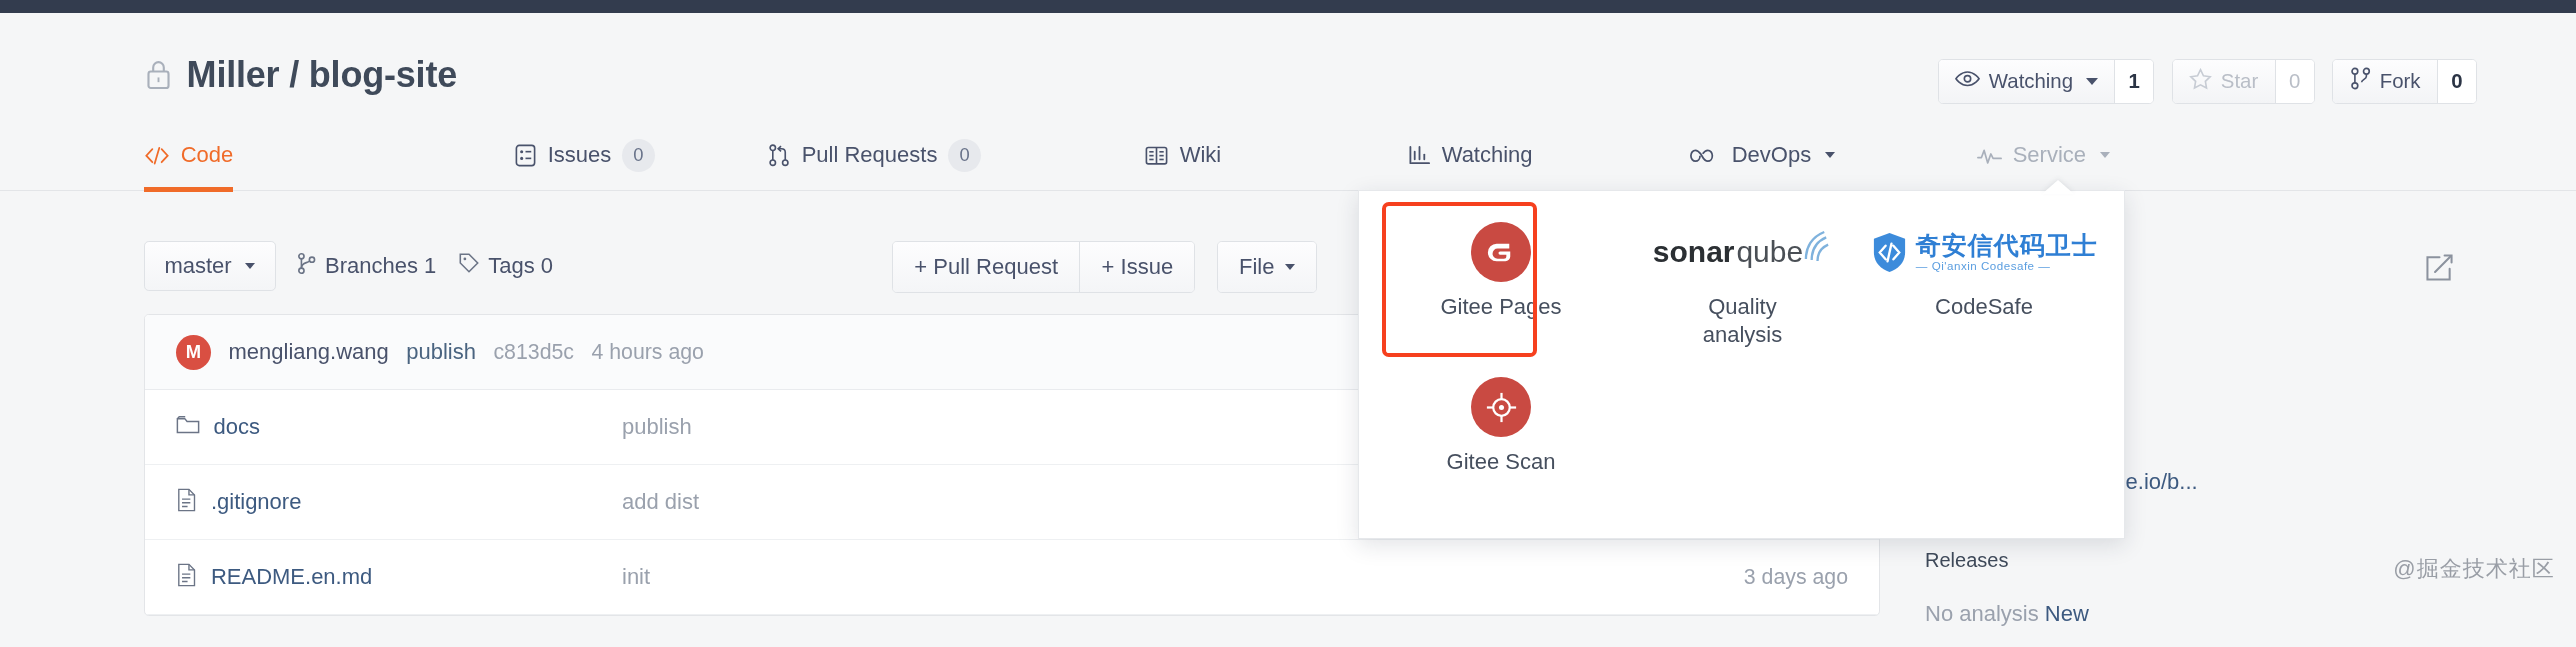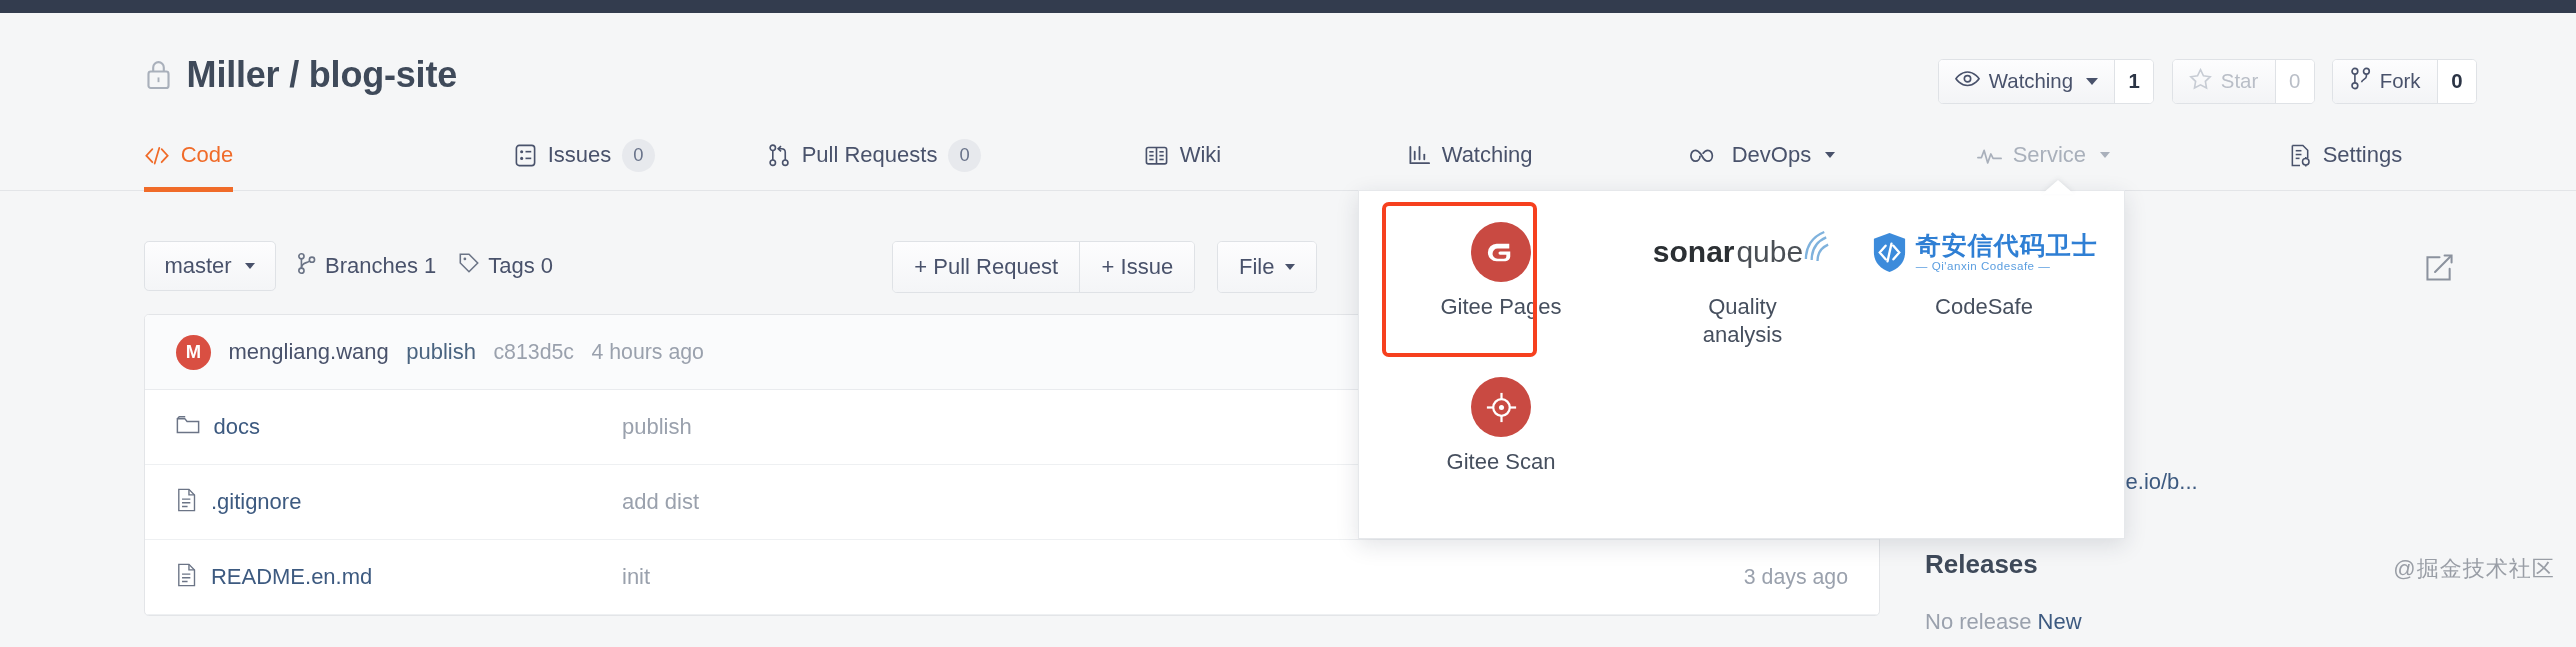--- a/index.html
+++ b/index.html
@@ -145,21 +145,21 @@
     border-bottom: 1px solid #eef0f2;
   }
   .fr-name { width: 446px; display: flex; align-items: center; gap: 13.6px; }
   .fr-name a { font-size: 22px; color: #3d5a80; text-decoration: none; }
   .fr-msg { flex: 1; font-size: 22px; color: #9aa1ad; }
   .fr-time { font-size: 21.3px; color: #9aa1ad; text-align: right; white-space: nowrap; }
 
   
   .sidebar { position: absolute; left: 1925px; top: 123px; width: 543px; }
   .sb-url { font-size: 22px; color: #3d5a80; white-space: nowrap; }
-  .sb-heading { font-size: 26px; font-weight: bold; color: #3f4a5a; }
+  .sb-heading { font-size: 20px; font-weight: normal; color: #3f4a5a; }
   .sb-note { font-size: 22px; color: #9aa1ad; }
   .sb-note a { color: #3d5a80; text-decoration: none; }
 
   
   .service-panel {
     position: absolute; left: 1358px; top: 190px;
     width: 767px; height: 349px;
     background: #ffffff;
     border: 1px solid #e6e8eb;
     box-shadow: 0 5.8px 21.3px rgba(30,40,60,0.13);
@@ -358,35 +358,20 @@
       <div class="tab dim" style="left:1977px;">
         <span class="ic">
           <svg width="25" height="17.5" viewBox="0 0 28 18" fill="none" stroke="#a9b0bb" stroke-width="1.9" stroke-linecap="round" stroke-linejoin="round">
             <path d="M1 11h4l3-8 4 14 3.5-10 2.5 5h9"></path>
           </svg>
         </span>
         <span>Service</span>
         <span class="caret-s"></span>
       </div>
 
-      <div class="tab" style="left:2289px;">
-        <span class="ic">
-          <svg width="23" height="25" viewBox="0 0 24 26" fill="none" stroke="#49526b" stroke-width="1.6">
-            <path d="M3.5 2.5h11l5 5v8"></path>
-              <path d="M3.5 2.5v21h8"></path>
-            <line x1="7" y1="8" x2="13" y2="8"></line>
-              <line x1="7" y1="12" x2="13" y2="12"></line>
-              <line x1="7" y1="16" x2="11" y2="16"></line>
-            <circle cx="17.5" cy="19.5" r="3.4"></circle>
-              <line x1="17.5" y1="14.6" x2="17.5" y2="16"></line>
-              <line x1="17.5" y1="23" x2="17.5" y2="24.4"></line>
-          </svg>
-        </span>
-        <span>Settings</span>
-      </div>
 
     </div>
   </div>
 
   <div class="content">
 
     <div class="toolbar">
       <div class="branch-btn">
         <span>master</span>
         <span class="caret-s"></span>
@@ -495,21 +480,21 @@
 
     </div>
 
     <div class="sidebar">
       <div style="height:155px;"></div>
       <div class="sb-url">ps://miller_wang.gitee.io/b...</div>
       <div style="height:54px;"></div>
       <div class="sb-heading">Releases</div>
       <div style="height:29px;"></div>
       <div class="sb-note">
-        <span>No release</span>
+        <span>No analysis</span>
         <a href="#">New</a>
       </div>
     </div>
 
   </div>
 
   <div class="panel-arrow"></div>
   <div class="service-panel">
     <div class="svc-grid">
 

